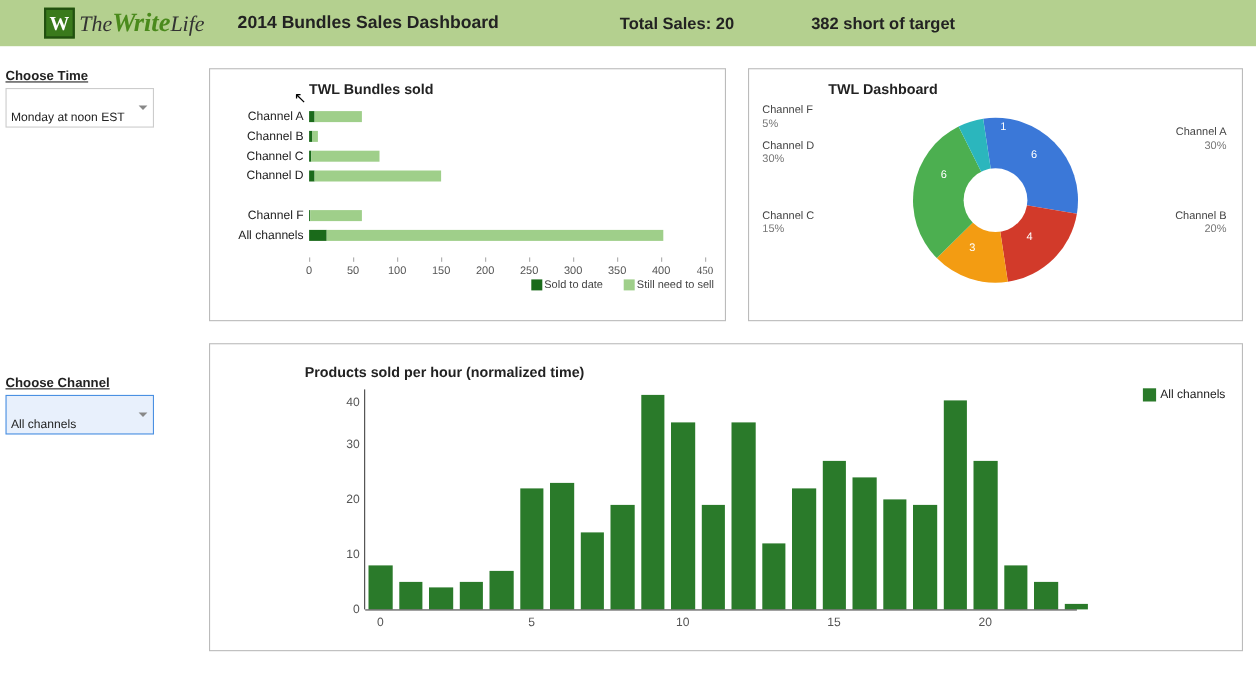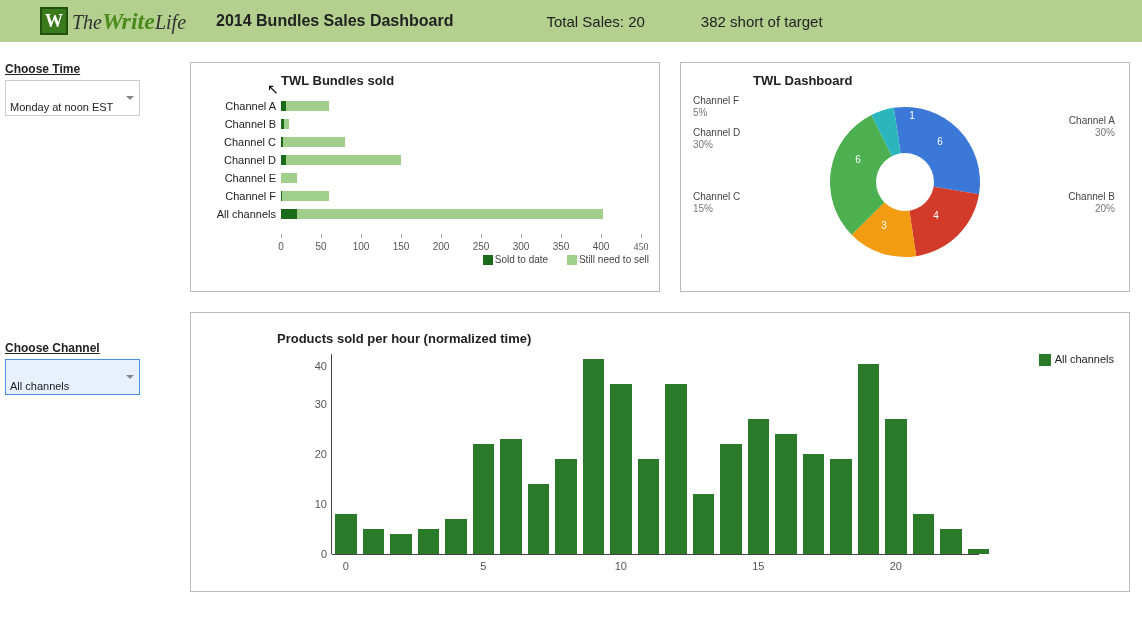--- a/index.html
+++ b/index.html
@@ -3,22 +3,22 @@
 <meta charset="utf-8">
 <style>
   * { box-sizing: border-box; margin: 0; padding: 0; }
   body { font-family: Arial, Helvetica, sans-serif; font-size: 12px; color: #222; background: #fff; width: 1142px; }
   .header { background: #b4d08f; height: 42px; display: flex; align-items: center; padding: 0 10px 0 40px; gap: 30px; }
   .logo { display: flex; align-items: center; gap: 4px; }
   .logo-mark { width: 28px; height: 28px; background: #3a7a1c; border: 2px solid #225010; display: flex; align-items: center; justify-content: center; color: #fff; font-weight: bold; font-size: 18px; font-family: Georgia, serif; }
   .logo-text { font-family: Georgia, serif; font-size: 20px; color: #333; font-style: italic; }
   .logo-text .green { color: #4a8a1c; font-weight: bold; font-size: 24px; font-style: italic; }
   .header-title { font-size: 16px; font-weight: bold; color: #222; }
-  .header-stat { font-size: 15px; font-weight: normal; margin-left: 63px; }
-  .header-stat2 { font-size: 15px; font-weight: normal; margin-left: 26px; }
+  .header-stat { font-size: 15px; font-weight: bold; margin-left: 80px; }
+  .header-stat2 { font-size: 15px; font-weight: bold; margin-left: 40px; }
 
   .content { display: flex; padding: 20px 10px 10px 5px; gap: 20px; }
   .left-col { width: 165px; flex-shrink: 0; }
   .filter-label { font-weight: bold; text-decoration: underline; font-size: 12px; margin-bottom: 4px; }
   .filter-sel { position: relative; width: 135px; border: 1px solid #ccc; font-size: 11px; padding: 20px 16px 2px 4px; background: #fff; cursor: pointer; }
   .filter-sel.active { border: 1px solid #4a90e2; background: #e8f0fc; }
   .filter-sel::after { content: ""; position: absolute; right: 5px; top: 50%; transform: translateY(-50%); border-left: 4px solid transparent; border-right: 4px solid transparent; border-top: 4px solid #888; }
   .right-col { flex: 1; }
   .top-row { display: flex; gap: 20px; margin-bottom: 20px; }
   .panel { border: 1px solid #bbb; background: #fff; }
@@ -114,25 +114,20 @@
             </div>
             <div class="hbar-row" style="top: 42px;">
               <div class="lbl">Channel C</div>
               <div class="seg sold" style="width: 2.4px;"></div>
               <div class="seg need" style="width: 61.6px;"></div>
             </div>
             <div class="hbar-row" style="top: 60px;">
               <div class="lbl">Channel D</div>
               <div class="seg sold" style="width: 4.8px;"></div>
               <div class="seg need" style="width: 115.2px;"></div>
-            </div>
-            <div class="hbar-row" style="top: 78px;">
-              <div class="lbl">Channel E</div>
-              <div class="seg sold" style="width: 0px;"></div>
-              <div class="seg need" style="width: 16px;"></div>
             </div>
             <div class="hbar-row" style="top: 96px;">
               <div class="lbl">Channel F</div>
               <div class="seg sold" style="width: 0.8px;"></div>
               <div class="seg need" style="width: 47.2px;"></div>
             </div>
             <div class="hbar-row" style="top: 114px;">
               <div class="lbl">All channels</div>
               <div class="seg sold" style="width: 16px;"></div>
               <div class="seg need" style="width: 305.6px;"></div>

